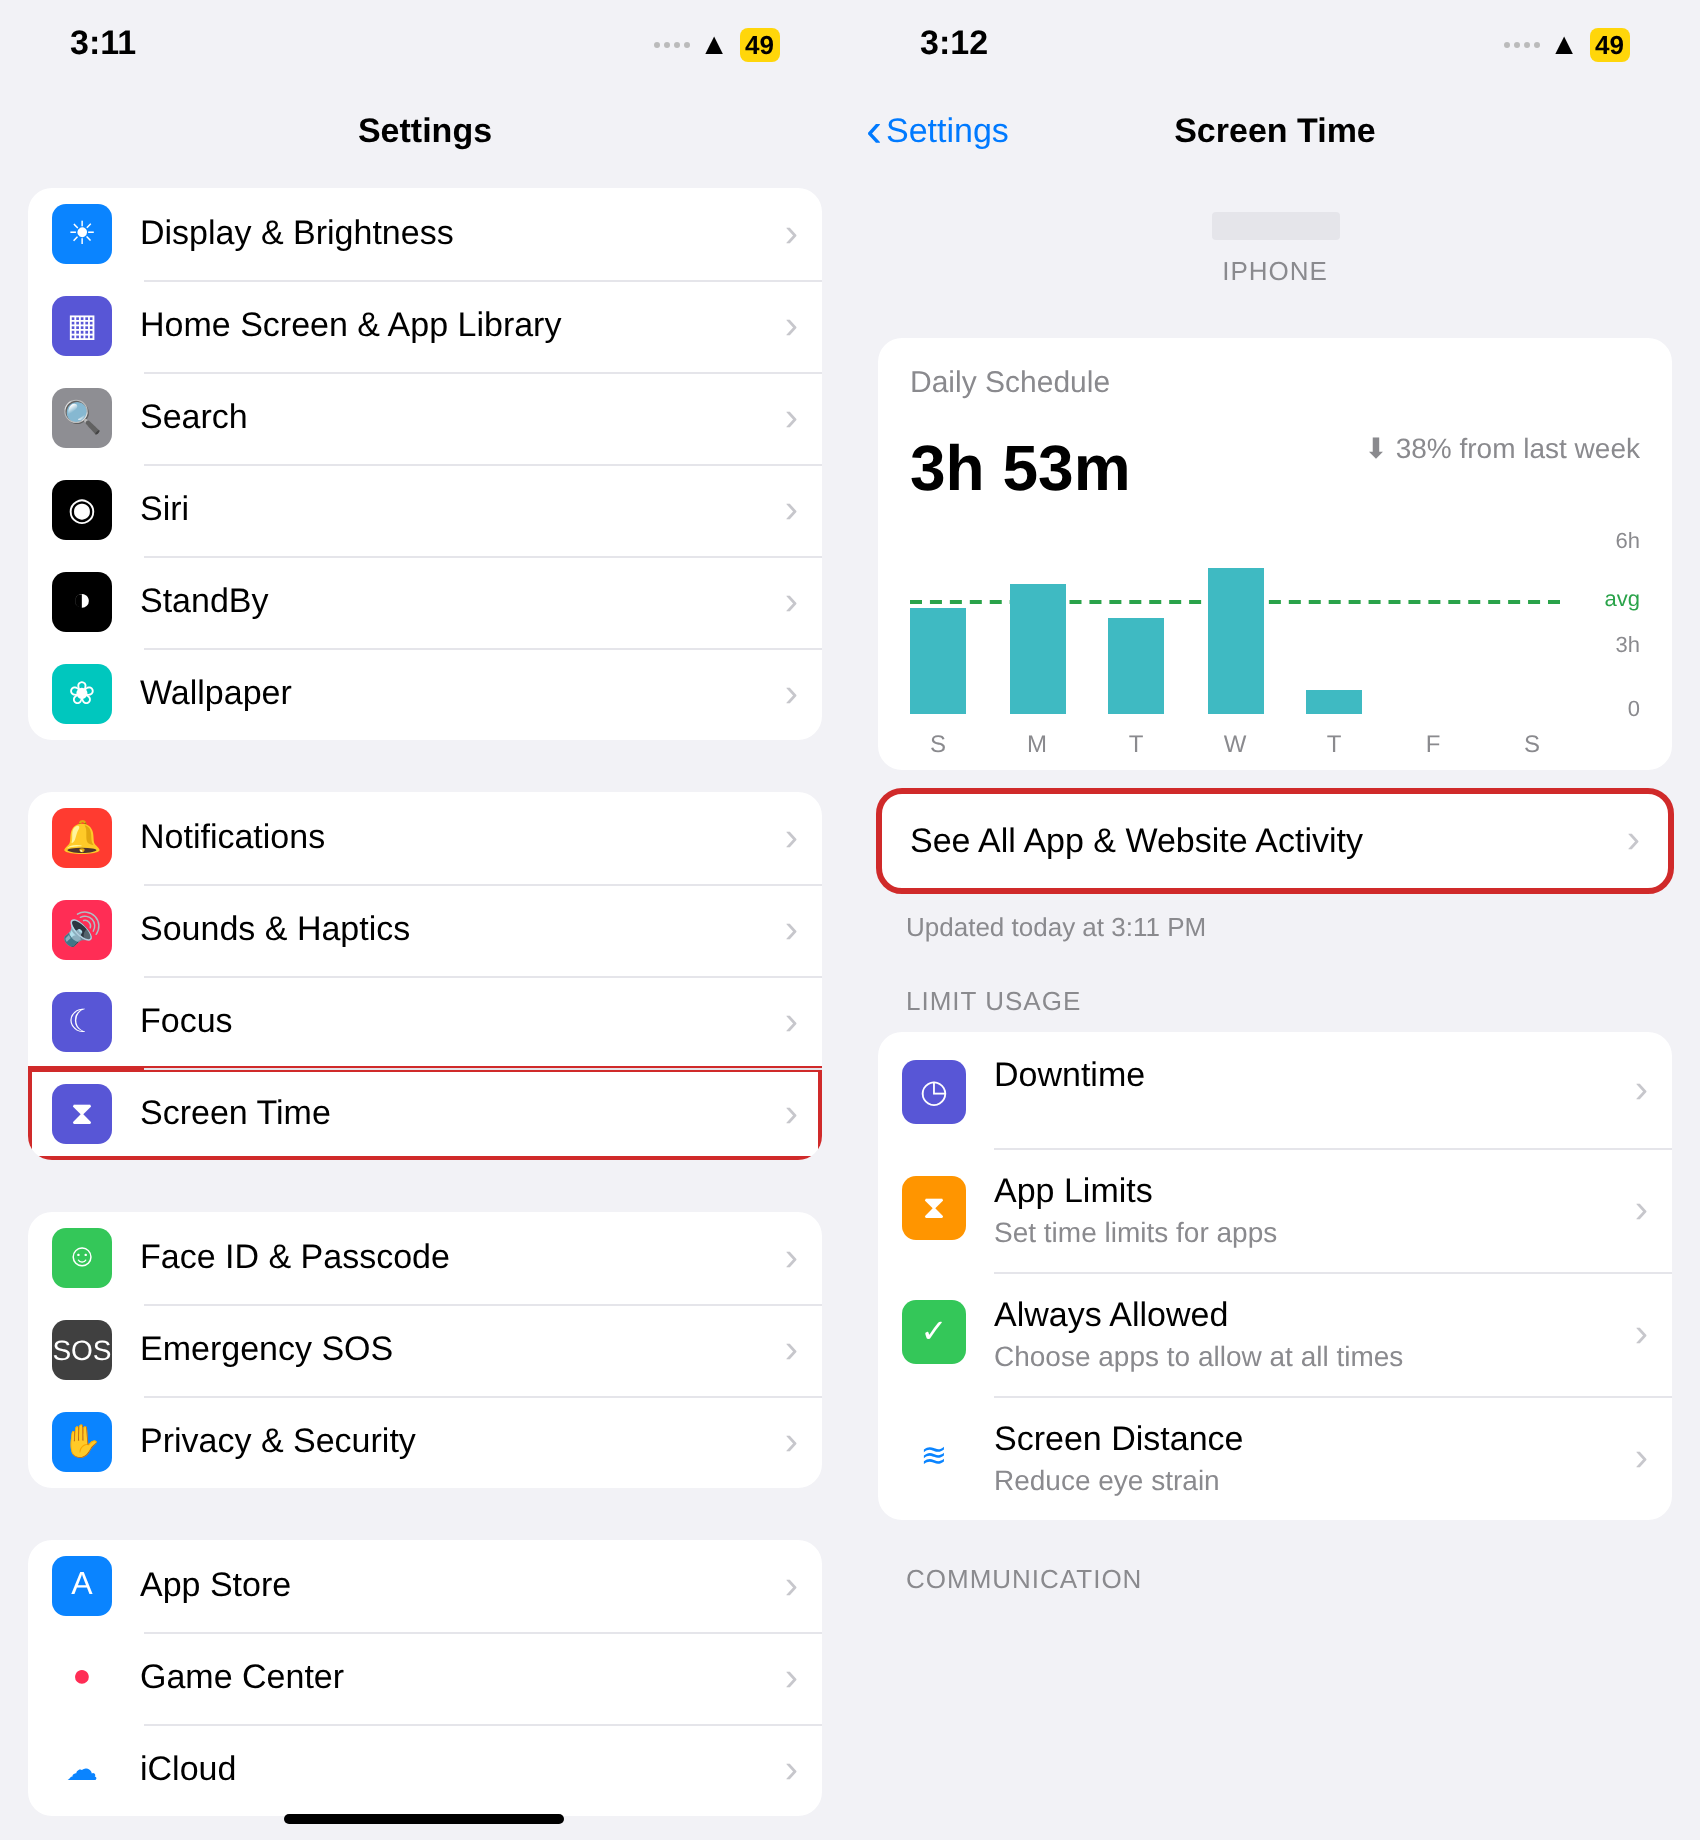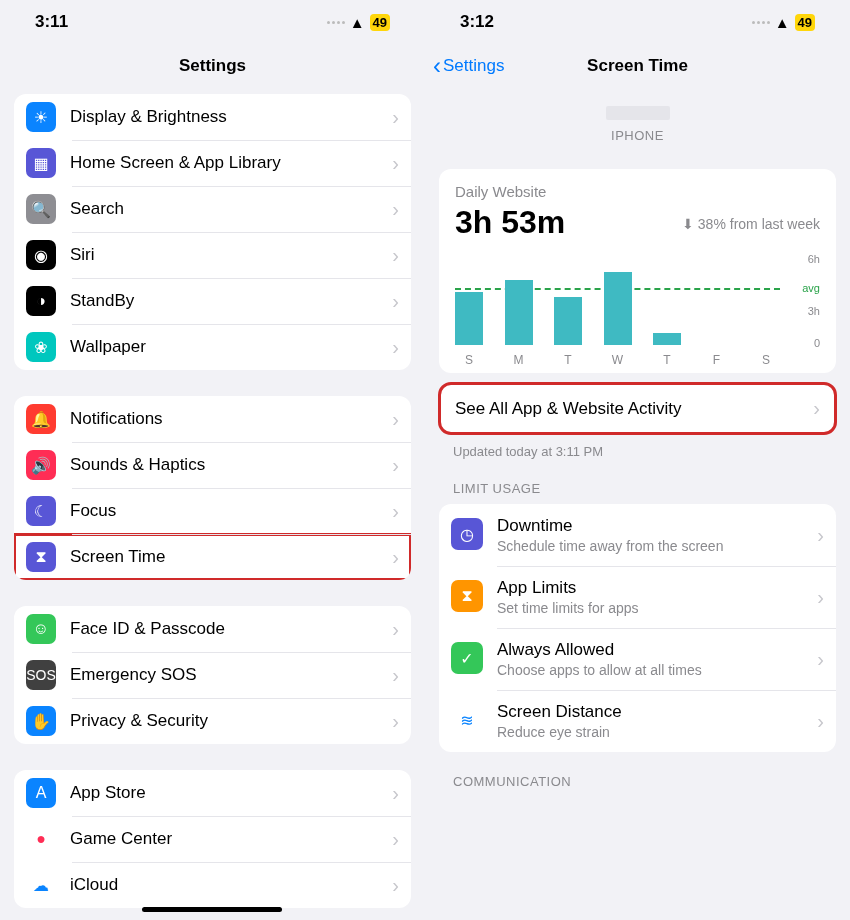--- a/index.html
+++ b/index.html
@@ -20,21 +20,21 @@
   .row + .row::before { content:""; position:absolute; left:58px; right:0; top:0; height:1px; background:#e5e5ea; }
   .icon { width:30px; height:30px; border-radius:7px; display:flex; align-items:center; justify-content:center; font-size:16px; color:#fff; flex-shrink:0; }
   .label { flex:1; font-size:17px; }
   .sub { font-size:14px; color:#8a8a8e; margin-top:2px;}
   .chev { color:#c7c7cc; font-size:20px; }
   .highlight { outline:3px solid #d02a2a; outline-offset:-2px; }
   .section-header { font-size:13px; color:#8a8a8e; padding:0 28px 8px; text-transform:uppercase; letter-spacing:0.5px;}
   
   .card { background:#fff; margin:18px 14px 10px; border-radius:12px; padding:14px 16px 6px;}
   .ctitle { color:#8a8a8e; font-size:15px; }
-  .cvalue { font-size:32px; font-weight:600; margin-top:4px; display:inline-block;}
+  .cvalue { font-size:32px; font-weight:600; margin-top:16px; display:inline-block;}
   .ctrend { float:right; color:#8a8a8e; font-size:14px; margin-top:16px; display:flex; align-items:center; gap:4px;}
   .chart { position:relative; height:110px; margin-top:16px; }
   .bars { position:absolute; left:0; right:40px; bottom:22px; top:0; display:flex; align-items:flex-end; justify-content:space-between; }
   .bar { width:28px; background:#3fbac2; }
   .xlabels { position:absolute; left:0; right:40px; bottom:0; display:flex; justify-content:space-between; font-size:12px; color:#8a8a8e;}
   .avgline { position:absolute; left:0; right:40px; border-top:2px dashed #2aa34a; }
   .ylab { position:absolute; right:0; font-size:11px; color:#8a8a8e; }
   .seeall { background:#fff; margin:0 14px; border-radius:12px; padding:14px 16px; display:flex; align-items:center; justify-content:space-between; font-size:17px;}
   .updated { font-size:13px; color:#8a8a8e; padding:10px 28px 0;}
   .limitrow { display:flex; align-items:flex-start; padding:12px; gap:14px; position:relative;}
@@ -180,21 +180,21 @@
     </div>
     <span class="title">Screen Time</span>
   </div>
 
   <div class="device-header">
     <span class="redacted"></span>
     <span style="font-size:13px;color:#8a8a8e;letter-spacing:0.5px;">IPHONE</span>
   </div>
 
   <div class="card">
-    <div class="ctitle">Daily Website</div>
+    <div class="ctitle">Daily Schedule</div>
     <span class="cvalue">3h 53m</span>
     <span class="ctrend">
       <span>⬇</span>
       <span>38% from last week</span>
     </span>
     <div class="chart" id="chart">
       <span class="ylab" style="top:-4px;">6h</span>
       <span class="ylab" style="color: rgb(42, 163, 74); top: 25.0933px;" id="yavg">avg</span>
       <span class="ylab" id="ymid" style="top: 48px;">3h</span>
       <span class="ylab" style="bottom:18px;">0</span>
@@ -226,21 +226,20 @@
   </div>
 
   <div class="updated">Updated today at 3:11 PM</div>
 
   <div class="section-header" style="margin-top:22px;">LIMIT USAGE</div>
   <div class="group" id="limits">
       <div class="limitrow">
         <span class="limit-icon" style="background:#5856d6;color:#fff">◷</span>
     <div class="limit-text">
           <div class="limit-title">Downtime</div>
-    <div class="sub">Schedule time away from the screen</div>
         </div>
     <span class="chev" style="align-self:center">›</span>
       </div>
       <div class="limitrow">
         <span class="limit-icon" style="background:#ff9500;color:#fff">⧗</span>
     <div class="limit-text">
           <div class="limit-title">App Limits</div>
     <div class="sub">Set time limits for apps</div>
         </div>
     <span class="chev" style="align-self:center">›</span>

